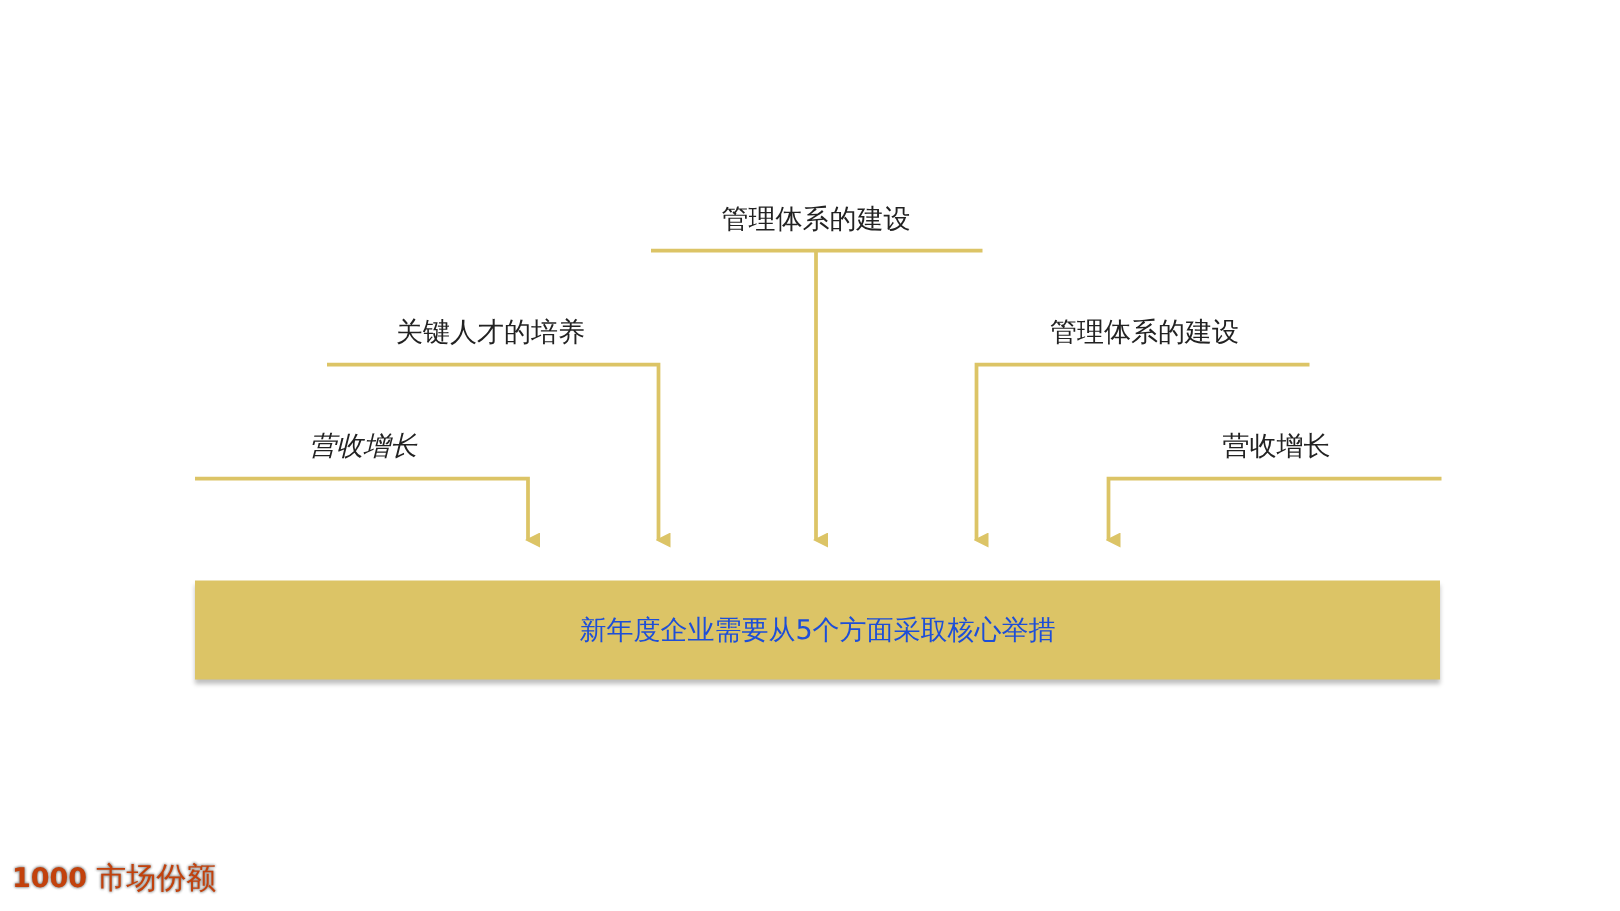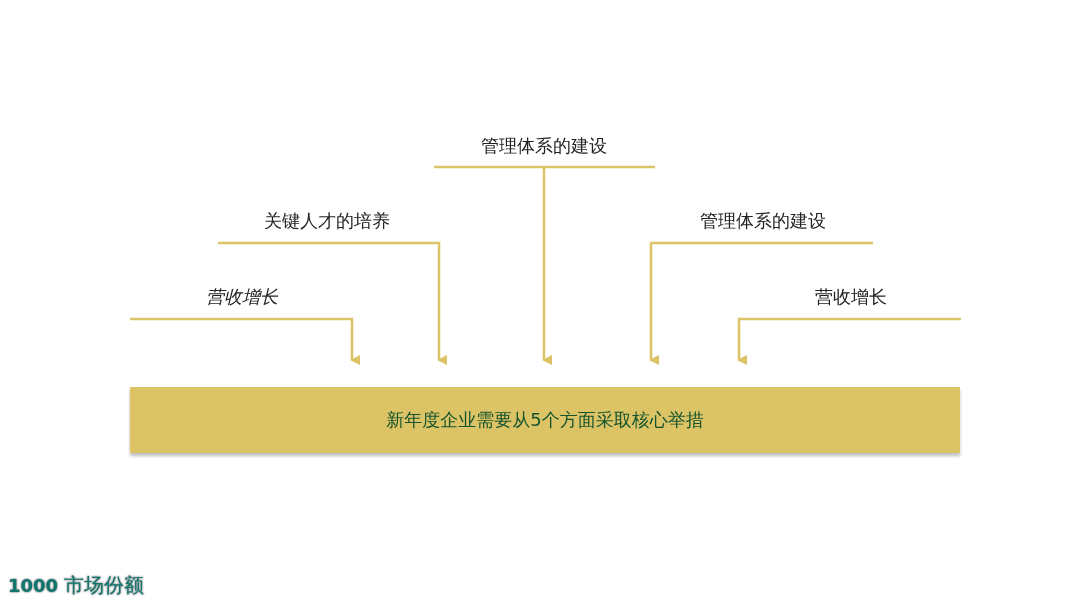--- a/index.html
+++ b/index.html
@@ -2,22 +2,22 @@
 <html><head>
 <meta charset="utf-8">
 <style>
   html, body { margin:0; padding:0; }
   body { width:1080px; height:607px; background:#ffffff; position:relative; overflow:hidden;
          font-family: "DejaVu Sans", "Liberation Sans", sans-serif; }
   .label { position:absolute; font-size:18px; color:#222222; white-space:nowrap; transform:translateX(-50%); }
   svg.lines { position:absolute; left:0; top:0; }
   .bar { position:absolute; left:130px; top:387px; width:830px; height:66px; background:#dcc466;
          box-shadow: 0 3px 3px rgba(0,0,0,0.25); display:flex; align-items:center; justify-content:center; }
-  .bar span { color:#14532d; font-size:18px; }
-  .wm { position:absolute; left:8px; top:572px; display:flex; align-items:center; gap:6px; color:#0f766e;
+  .bar span { color:#1d4ed8; font-size:18px; }
+  .wm { position:absolute; left:8px; top:572px; display:flex; align-items:center; gap:6px; color:#c2410c;
         font-size:20px; text-shadow: 0 0 2px #888, 0 0 2px #888; }
   .wm .logo { font-size:18px; font-weight:bold; }
 </style>
 </head>
 <body>
 
 <svg class="lines" width="1080" height="607">
   <defs>
     <marker id="arr" markerWidth="10" markerHeight="10" refX="5" refY="8" orient="auto" markerUnits="userSpaceOnUse">
       <path d="M0,0 L10,0 L5,10 Z" fill="#dcc466"></path>

